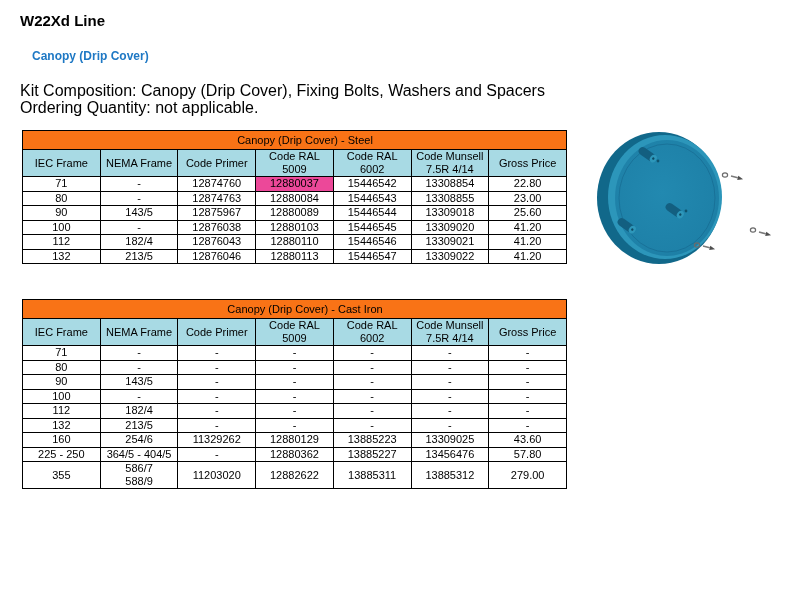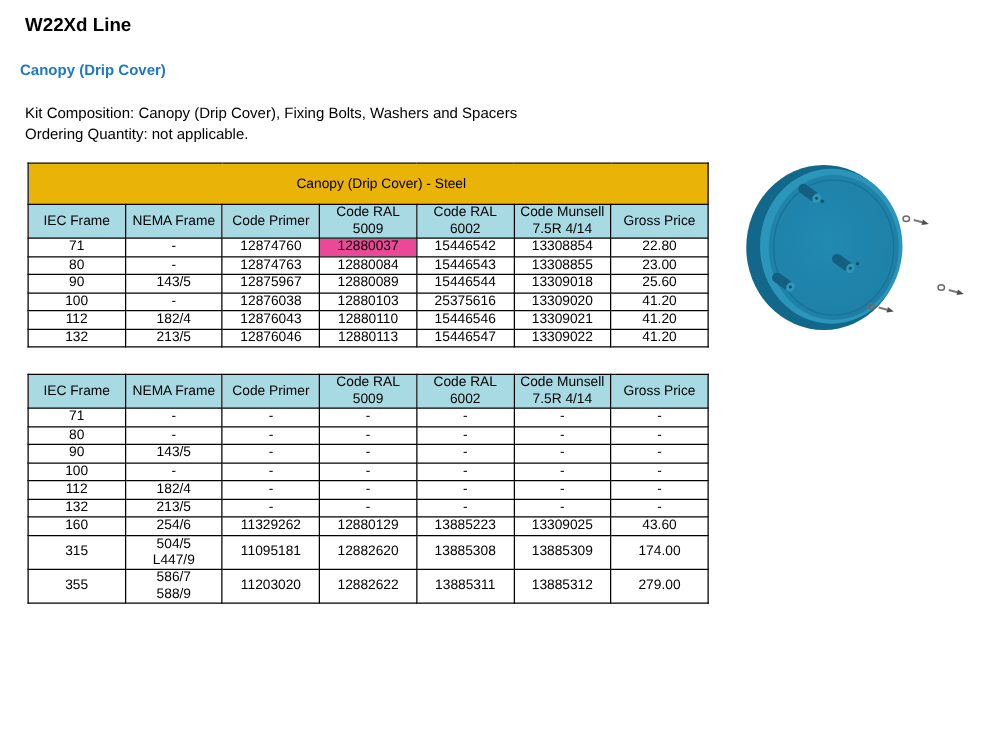--- a/index.html
+++ b/index.html
@@ -18,29 +18,29 @@
   }
   .page-title {
     position: absolute;
     left: 20px; top: 12px;
     font-size: 15px;
     font-weight: bold;
     color: #000;
   }
   .page-subtitle {
     position: absolute;
-    left: 16px; top: 49px;
+    left: 32px; top: 49px;
     font-size: 12px;
     font-weight: bold;
     color: #1e78c4;
   }
   .intro {
     position: absolute;
     left: 20px; top: 82px;
-    font-size: 12px;
+    font-size: 16px;
     line-height: 17px;
     color: #000;
   }
   table.catalog {
     position: absolute;
     left: 22px;
     width: 545px;
     border-collapse: collapse;
     table-layout: fixed;
     font-size: 11px;
@@ -51,22 +51,22 @@
   table.catalog td, table.catalog th {
     border: 1px solid #000;
     text-align: center;
     vertical-align: middle;
     padding: 0 2px;
     white-space: pre-line;
     line-height: 13px;
     overflow: hidden;
   }
   table.catalog td.tbl-title {
-    background: #eab308;
-    height: 33px;
+    background: #f97316;
+    height: 19px;
     font-weight: normal;
     padding-left: 23px;
   }
   table.catalog th {
     background: #a8dae4;
     height: 27px;
     font-weight: normal;
   }
   table.catalog tbody td { height: 14.5px; }
   table.catalog td.selected { background: #ec4899; }
@@ -134,21 +134,21 @@
           <td>12880089</td>
           <td>15446544</td>
           <td>13309018</td>
           <td>25.60</td>
         </tr>
         <tr>
           <td>100</td>
           <td>-</td>
           <td>12876038</td>
           <td>12880103</td>
-          <td>25375616</td>
+          <td>15446545</td>
           <td>13309020</td>
           <td>41.20</td>
         </tr>
         <tr>
           <td>112</td>
           <td>182/4</td>
           <td>12876043</td>
           <td>12880110</td>
           <td>15446546</td>
           <td>13309021</td>
@@ -161,20 +161,23 @@
           <td>12880113</td>
           <td>15446547</td>
           <td>13309022</td>
           <td>41.20</td>
         </tr>
       </tbody>
   </table>
 
   <table class="catalog cast-iron">
     <thead>
+        <tr>
+          <td colspan="7" class="tbl-title">Canopy (Drip Cover) - Cast Iron</td>
+        </tr>
         <tr>
           <th>IEC Frame</th>
           <th>NEMA Frame</th>
           <th>Code Primer</th>
           <th>Code RAL
 5009</th>
           <th>Code RAL
 6002</th>
           <th>Code Munsell
 7.5R 4/14</th>
@@ -239,28 +242,27 @@
         <tr>
           <td>160</td>
           <td>254/6</td>
           <td>11329262</td>
           <td>12880129</td>
           <td>13885223</td>
           <td>13309025</td>
           <td>43.60</td>
         </tr>
         <tr>
-          <td>315</td>
-          <td>504/5
-L447/9</td>
-          <td>11095181</td>
-          <td>12882620</td>
-          <td>13885308</td>
-          <td>13885309</td>
-          <td>174.00</td>
+          <td>225 - 250</td>
+          <td>364/5 - 404/5</td>
+          <td>-</td>
+          <td>12880362</td>
+          <td>13885227</td>
+          <td>13456476</td>
+          <td>57.80</td>
         </tr>
         <tr>
           <td>355</td>
           <td>586/7
 588/9</td>
           <td>11203020</td>
           <td>12882622</td>
           <td>13885311</td>
           <td>13885312</td>
           <td>279.00</td>

